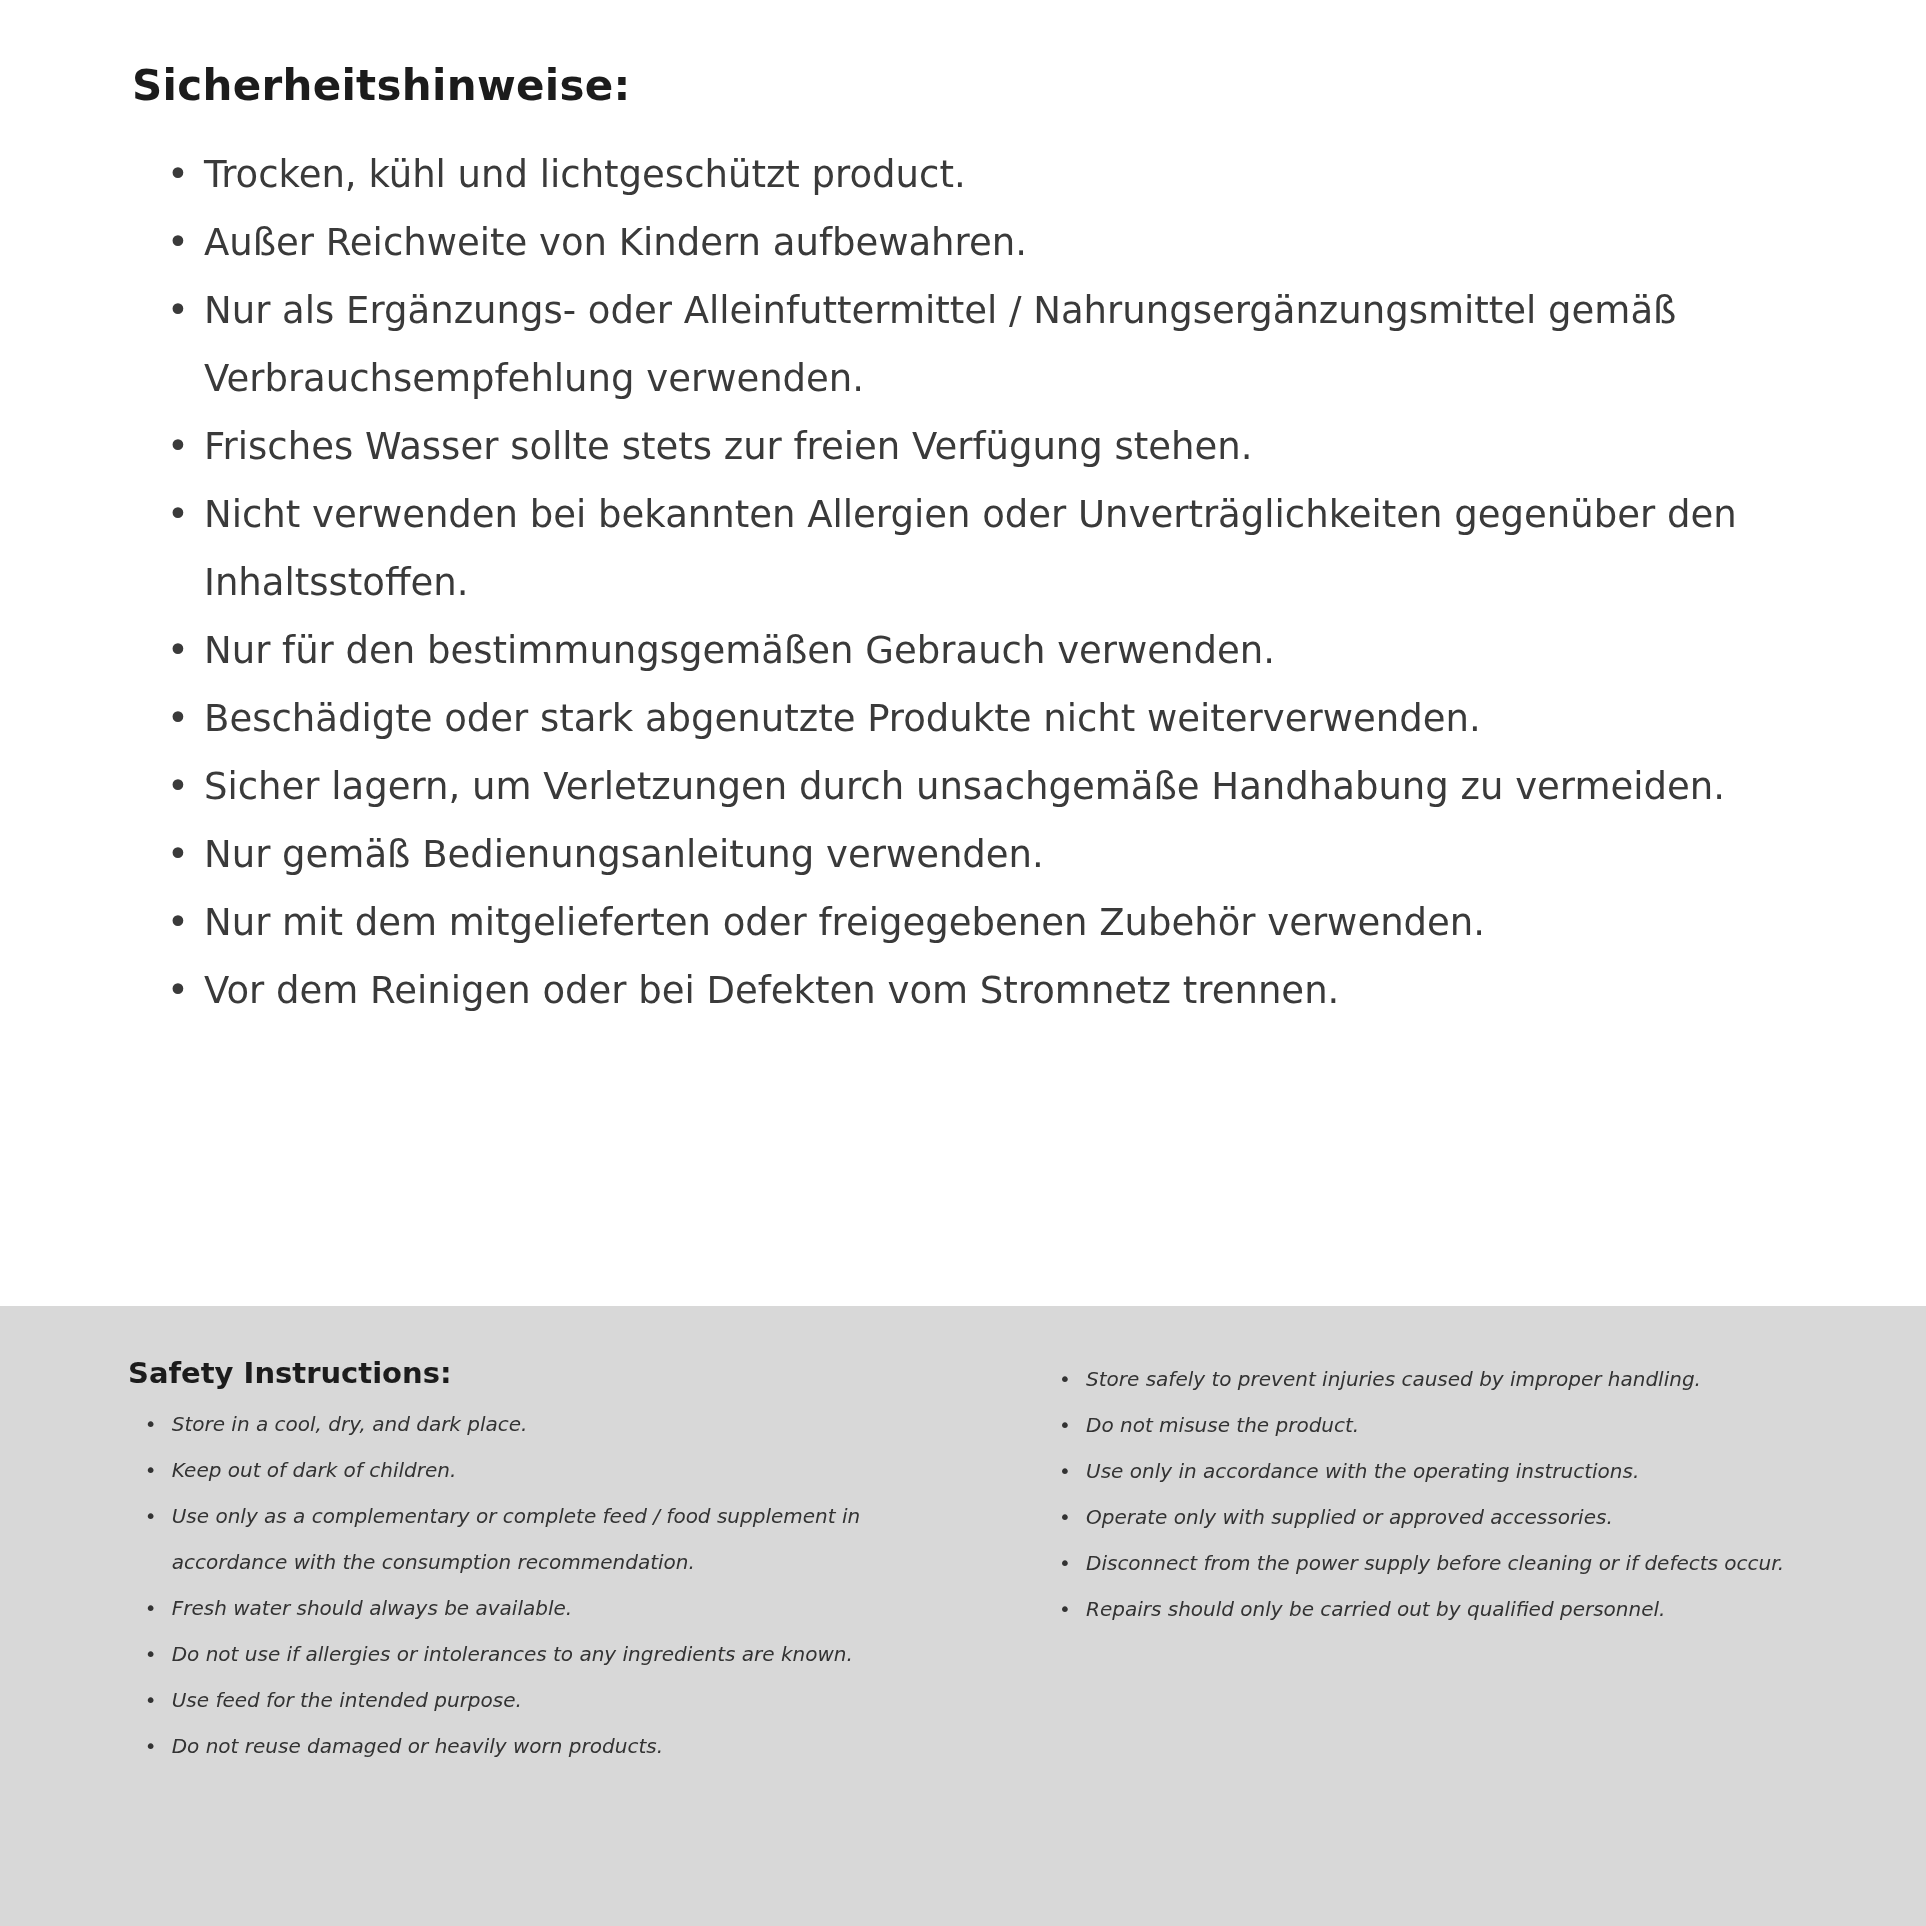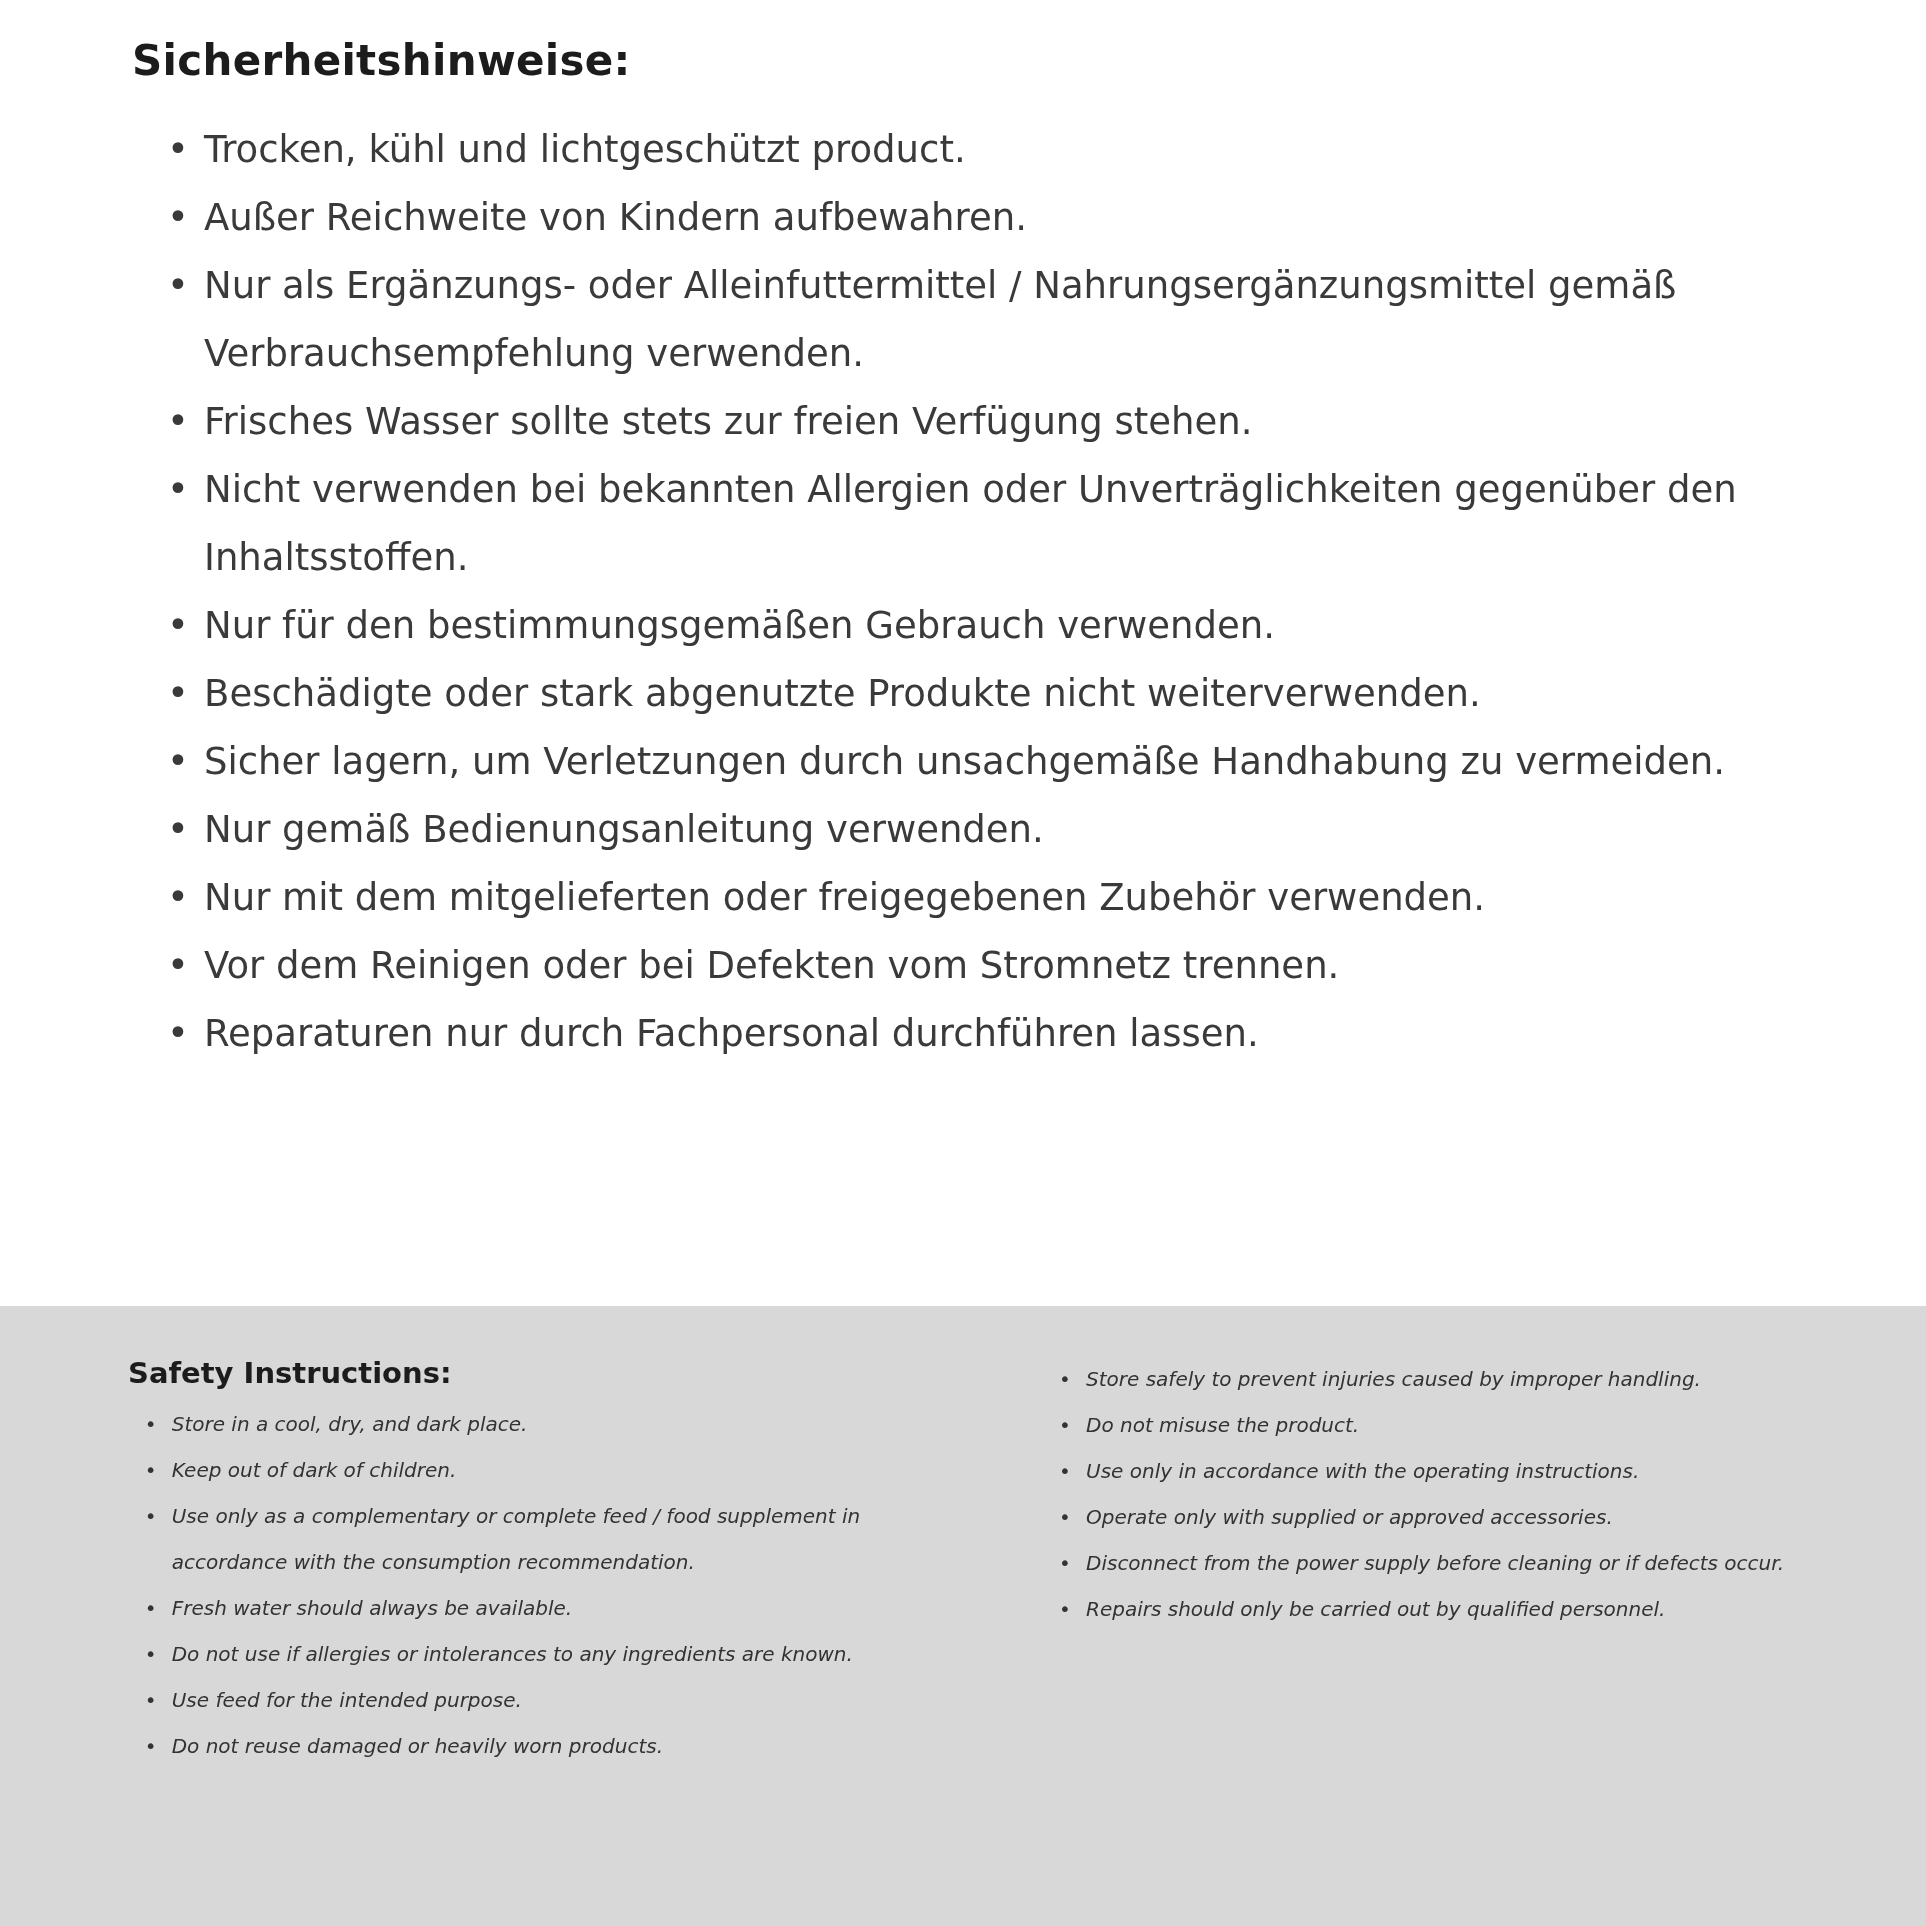--- a/index.html
+++ b/index.html
@@ -18,21 +18,21 @@
     width: 1926px;
     height: 1926px;
     display: flex;
     flex-direction: column;
   }
 
   
   .german-section {
     box-sizing: border-box;
     height: 1307px;
-    padding: 36px 64px 0 132px;
+    padding: 61px 64px 0 132px;
     background: #ffffff;
   }
   .german-title {
     font-size: 42px;
     font-weight: 700;
     color: #1c1c1c;
     margin: 0 0 31px 0;
     letter-spacing: 0.3px;
   }
   .german-list {
@@ -114,21 +114,20 @@
         <li>Außer Reichweite von Kindern aufbewahren.</li>
         <li>Nur als Ergänzungs- oder Alleinfuttermittel / Nahrungsergänzungsmittel gemäß Verbrauchsempfehlung verwenden.</li>
         <li>Frisches Wasser sollte stets zur freien Verfügung stehen.</li>
         <li>Nicht verwenden bei bekannten Allergien oder Unverträglichkeiten gegenüber den Inhaltsstoffen.</li>
         <li>Nur für den bestimmungsgemäßen Gebrauch verwenden.</li>
         <li>Beschädigte oder stark abgenutzte Produkte nicht weiterverwenden.</li>
         <li>Sicher lagern, um Verletzungen durch unsachgemäße Handhabung zu vermeiden.</li>
         <li>Nur gemäß Bedienungsanleitung verwenden.</li>
         <li>Nur mit dem mitgelieferten oder freigegebenen Zubehör verwenden.</li>
         <li>Vor dem Reinigen oder bei Defekten vom Stromnetz trennen.</li>
-        <li>Reparaturen nur durch Fachpersonal durchführen lassen.</li>
       </ul>
   </section>
 
   <section class="english-section">
     <div class="english-col-left">
       <h2 class="english-title">Safety Instructions:</h2>
       <ul class="english-list">
           <li>Store in a cool, dry, and dark place.</li>
           <li>Keep out of dark of children.</li>
           <li>Use only as a complementary or complete feed / food supplement in accordance with the consumption recommendation.</li>

